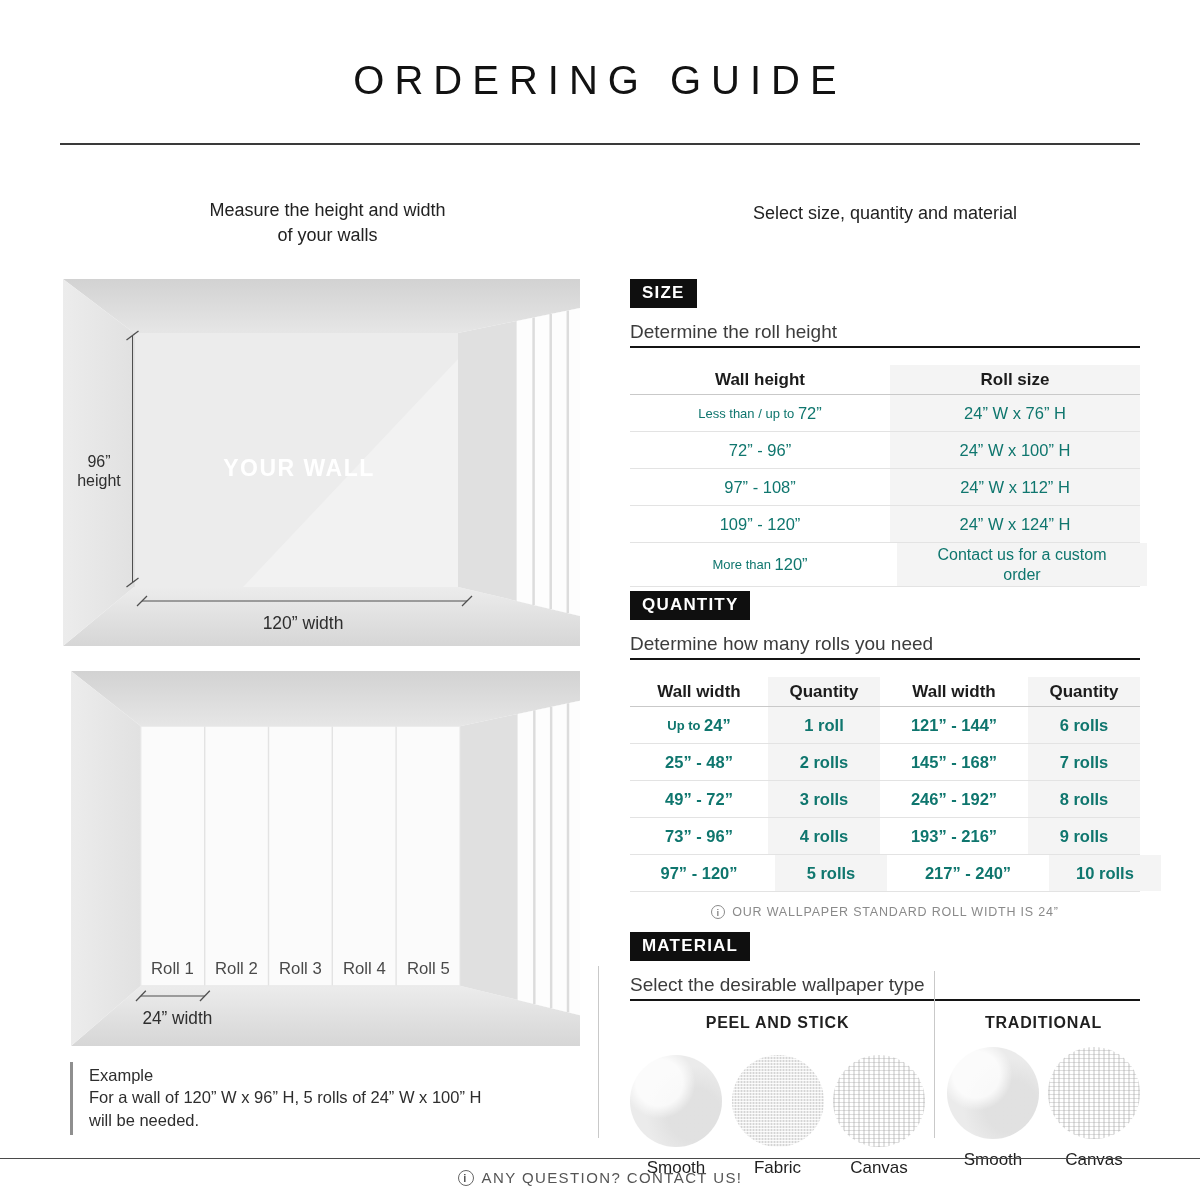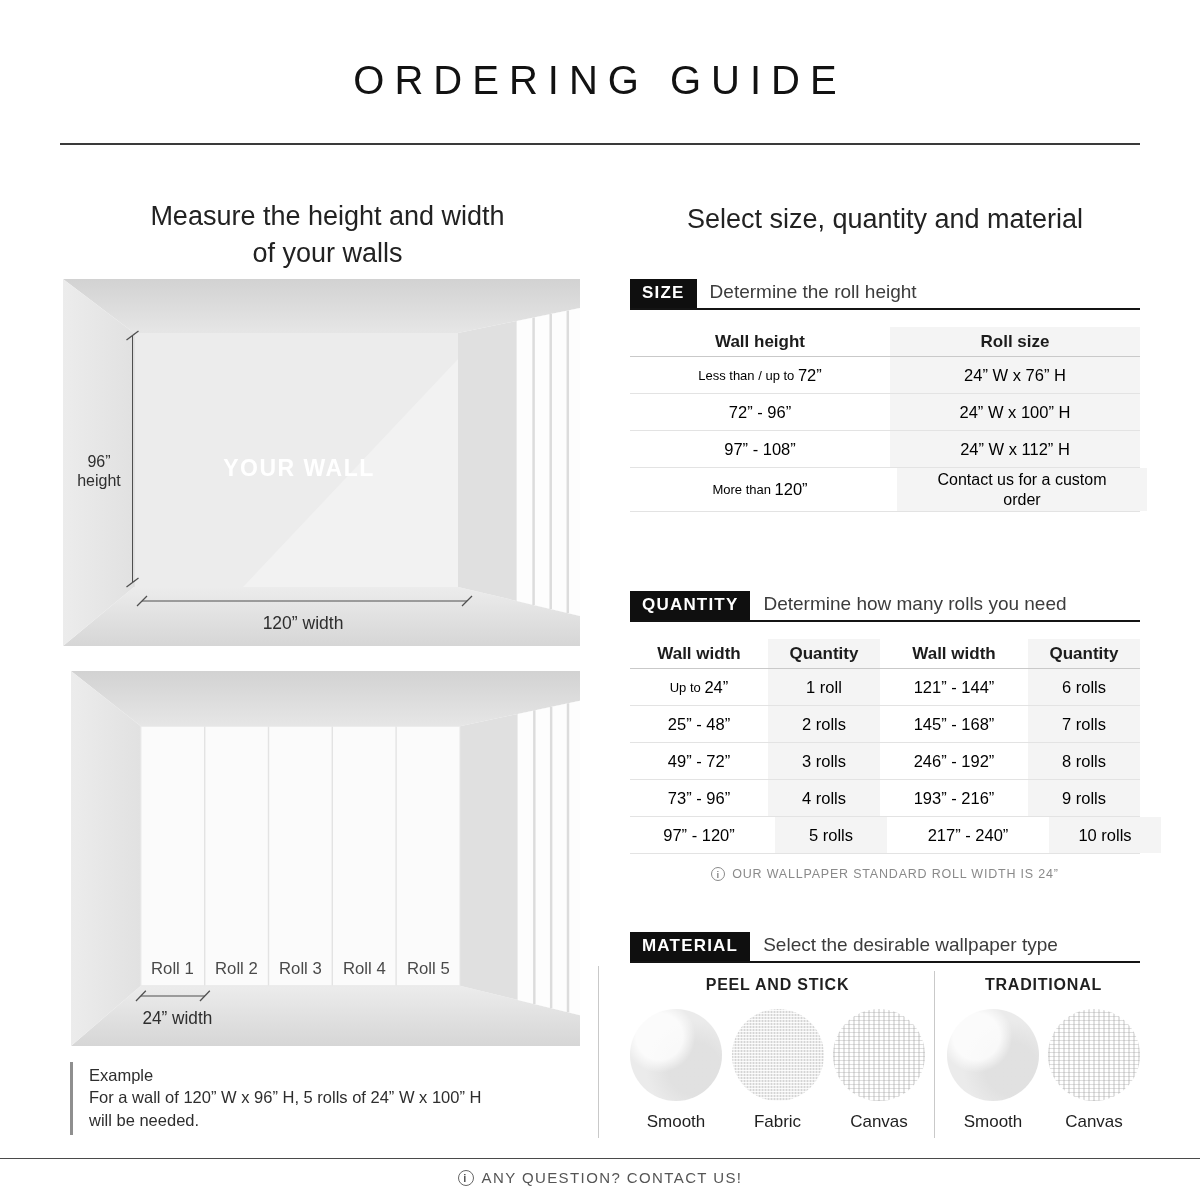--- a/index.html
+++ b/index.html
@@ -6,74 +6,74 @@
   html,body { background:#fff; }
   body { font-family:"Liberation Sans", sans-serif; color:#222; }
   .page { position:relative; width:1200px; height:1200px; background:#fff; overflow:hidden; margin:16px auto; }
 
   
   .title { position:absolute; top:42px; left:0; width:1200px; text-align:center;
            font-size:40px; font-weight:500; letter-spacing:10px; color:#121212; }
   .hr1 { position:absolute; top:127px; left:60px; width:1080px; height:0; border-top:2px solid #3a3a3a; }
 
   
-  .col-heading { position:absolute; text-align:center; font-size:27px; line-height:1.38; color:#222; font-weight:400; }
+  .col-heading { position:absolute; text-align:center; font-size:18px; line-height:1.38; color:#222; font-weight:400; }
   .left-heading { top:182px; left:60px; width:535px; }
   .right-heading { top:185px; left:630px; width:510px; }
 
   
   .room { position:absolute; left:63px; }
   .room1 { top:263px; width:517px; height:367px; }
   .room2 { top:655px; width:517px; height:375px;padding-left:8px; }
   .room svg { display:block; width:100%; height:100%; }
 
   
   .example { position:absolute; left:70px; top:1046px; width:530px;
              border-left:3px solid #8f8f8f; padding:2px 0 4px 16px;
              font-size:16.5px; line-height:1.35; color:#2e2e2e; }
 
   
   .section { position:absolute; left:630px; width:510px; }
-  .sec-head { display:flex; align-items:center; gap:13px; border-bottom:2px solid #141414; }
+  .sec-head { display:flex; align-items:flex-start; gap:13px; border-bottom:2px solid #141414;flex-direction:column; }
   .badge { background:#0f0f0f; color:#fff; font-size:17px; font-weight:600; letter-spacing:1.2px;
            padding:4px 12px 5px; }
   .sec-sub { font-size:19px; color:#3c3c3c; padding-bottom:3px; white-space:nowrap; }
 
   .sec-size { top:263px; }
   .sec-qty  { top:575px; }
   .sec-mat  { top:916px; }
 
   
   .tbl { margin-top:17px; }
   .row { display:grid; align-items:center; text-align:center; }
   .size-row { grid-template-columns:260px 250px; }
-  .qty-row  { grid-template-columns:138px 112px 148px 112px; }
+  .qty-row  { grid-template-columns:138px 112px 148px 112px;font-weight:bold; }
   .row > div { height:100%; display:flex; align-items:center; justify-content:center; }
   .head-row { font-size:17px; font-weight:700; color:#1c1c1c; }
   .head-row > div { height:29px; }
-  .body-row { color:#000000; font-size:16.5px; border-top:1px solid #e3e3e3; }
+  .body-row { color:#0f766e; font-size:16.5px; border-top:1px solid #e3e3e3; }
   .body-row > div { height:36px; }
   .head-row + .body-row { border-top:1px solid #c9c9c9; }
   .tbl .last { border-bottom:1px solid #e3e3e3;gap:7px; }
   .gray { background:#f4f4f4; }
   .sm { font-size:13px; white-space:pre; }
   .tall > div { height:43px; }
   .wrap-cell { font-size:16px; line-height:1.25; max-width:170px; }
 
   .note { margin-top:13px; display:flex; align-items:center; justify-content:center; gap:7px;
           font-size:12.5px; letter-spacing:0.8px; color:#8a8a8a; }
 
   .info-ic { display:inline-flex; align-items:center; justify-content:center;
              width:14px; height:14px; border:1px solid #8a8a8a; border-radius:50%;
              font-size:9.5px; font-style:normal; font-weight:600; color:#8a8a8a; flex:0 0 auto; }
 
   
   .mat-groups { display:flex; margin-top:13px; }
   .mat-group { display:flex; flex-direction:column; }
-  .mg1 { width:295px; }
+  .mg1 { width:295px;gap:8px; }
   .mg2 { width:215px; padding-left:22px; }
   .mat-label { text-align:center; font-size:16px; font-weight:600; letter-spacing:0.8px; color:#1f1f1f; }
   .swatch-line { display:flex; justify-content:space-between; margin-top:15px;text-align:right; }
   .swatch { display:flex; flex-direction:column; align-items:center; width:92px; }
   .circle { width:92px; height:92px; border-radius:50%; }
   .sw-name { margin-top:11px; font-size:17px; font-weight:500; color:#1f1f1f; }
 
   .tex-smooth { background:
       radial-gradient(circle at 32% 30%, rgba(255,255,255,.8) 0 26%, rgba(255,255,255,0) 40%),
       radial-gradient(circle at 70% 65%, rgba(215,215,215,.5) 0 30%, rgba(255,255,255,0) 55%),
@@ -226,20 +226,27 @@
           </div>
         <div class="gray">24” W x 100” H</div>
       </div>
       <div class="row size-row body-row">
         <div>
             <span class="sm"></span>
             <span>97” - 108”</span>
           </div>
         <div class="gray">24” W x 112” H</div>
       </div>
+      <div class="row size-row body-row">
+        <div>
+            <span class="sm"></span>
+            <span>109” - 120”</span>
+          </div>
+        <div class="gray">24” W x 124” H</div>
+      </div>
       <div class="row size-row body-row tall last">
         <div>
             <span class="sm">More than </span>
             <span>120”</span>
           </div>
         <div class="gray">
             <span class="wrap-cell">Contact us for a custom order</span>
           </div>
       </div>
     </div>

